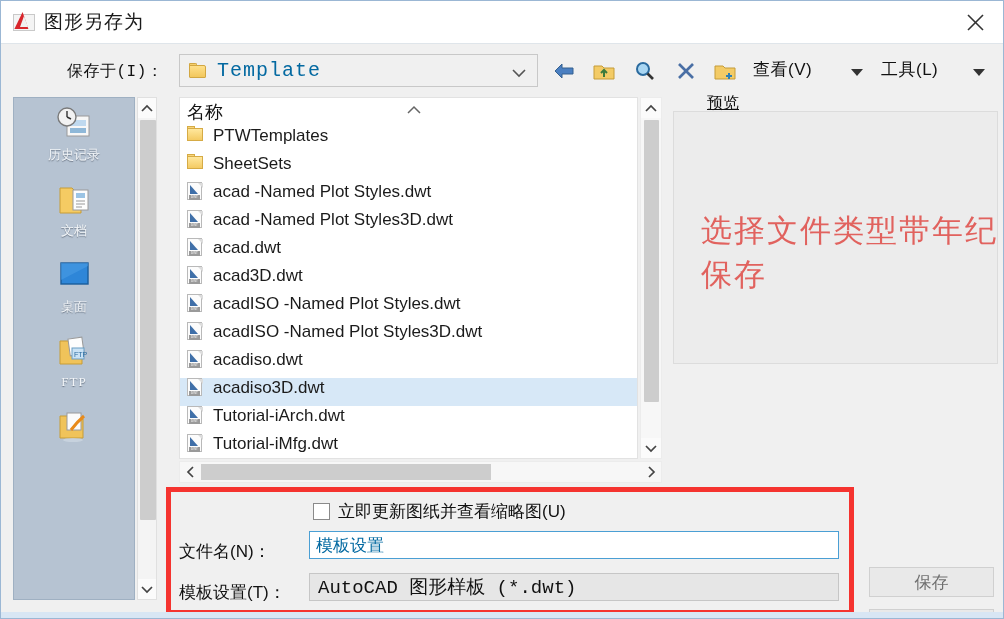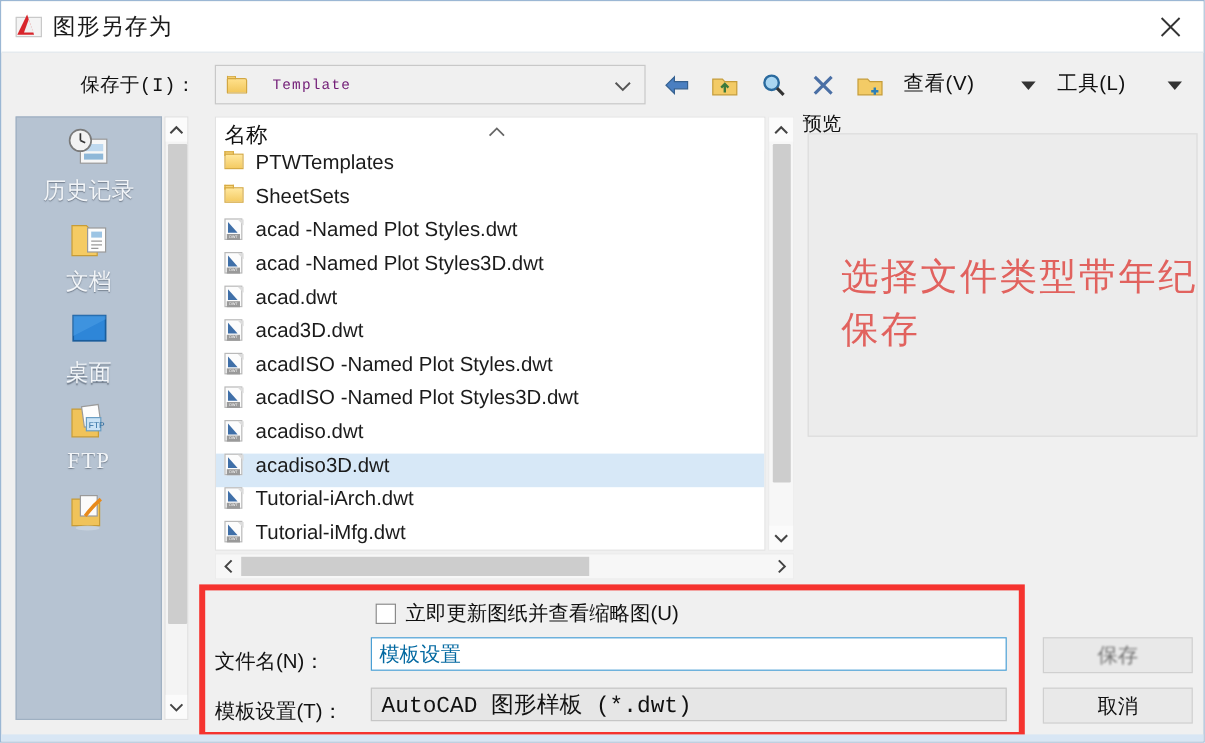--- a/index.html
+++ b/index.html
@@ -94,22 +94,22 @@
   }
   .folder-ico .ft {
     position: absolute; left: 0; top: 0px;
     width: 8px; height: 4px;
     background: #f5cf6d;
     border: 1px solid #d2a742;
     border-bottom: none;
     border-radius: 1px 2px 0 0;
   }
   .path-text {
-    margin-left: 21px;
-    font-size: 12px; color: #701a75;
+    margin-left: 11px;
+    font-size: 20px; color: #0369a1;
     font-family: "Liberation Mono", "DejaVu Sans Mono", monospace;
     letter-spacing: 1px;
   }
   .combo-caret {
     position: absolute; right: 10px; top: 10px;
   }
   .tb-btn {
     position: absolute; top: 55px;
     width: 30px; height: 30px;
     display: flex; align-items: center; justify-content: center;
@@ -137,21 +137,21 @@
     position: relative;
     width: 100%; height: 76px;
     display: flex; flex-direction: column;
     align-items: center; justify-content: flex-start;
     padding-top: 6px;
     cursor: pointer;
   }
   .place .pico { width: 46px; height: 40px; position: relative; }
   .place .plabel {
     margin-top: 2px;
-    font-size: 19px; color: #f2f5f8;
+    font-size: 13px; color: #f2f5f8;
     text-shadow: 0 1px 1px rgba(60,70,85,.6);
     font-family: "Liberation Sans", sans-serif;
   }
   .place.ftp .plabel { font-family: "Liberation Serif", serif; letter-spacing: 1px; }
 
   .places-sb {
     position: absolute; left: 136px; top: 96px;
     width: 20px; height: 503px;
     background: #f4f4f4;
     border: 1px solid #e0e0e0;
@@ -255,22 +255,22 @@
     cursor: pointer;
   }
   .hsb-thumb {
     position: absolute; left: 21px; top: 2px;
     width: 290px; height: 16px;
     background: #cdcdcd; cursor: pointer;
   }
 
   
   .preview-label {
-    position: absolute; left: 668px; top: 92px;
-    font-size: 16px; color: #111;
+    position: absolute; left: 706px; top: 92px;
+    font-size: 16px; color: #111; text-decoration: underline;
   }
   .preview-box {
     position: absolute; left: 672px; top: 110px;
     width: 325px; height: 253px;
     background: #ececec;
     border: 1px solid #dcdcdc;
   }
   .annotation {
     position: absolute; left: 700px; top: 208px;
     width: 300px;
@@ -333,20 +333,21 @@
   }
 
   .dlg-btn {
     position: absolute; left: 868px;
     width: 125px; height: 30px;
     background: #e9e9e9;
     border: 1px solid #d0d0d0;
     display: flex; align-items: center; justify-content: center;
     font-size: 17px; color: #111;
     cursor: pointer;
+    margin-top: 36px;
   }
   .save-btn { top: 530px; color: #5a5a5a; }
   .save-btn span {
     filter: blur(0.7px);
     opacity: .85;
   }
   .cancel-btn { top: 572px; }
 
   .statusbar {
     position: absolute; left: 0; bottom: 0;

